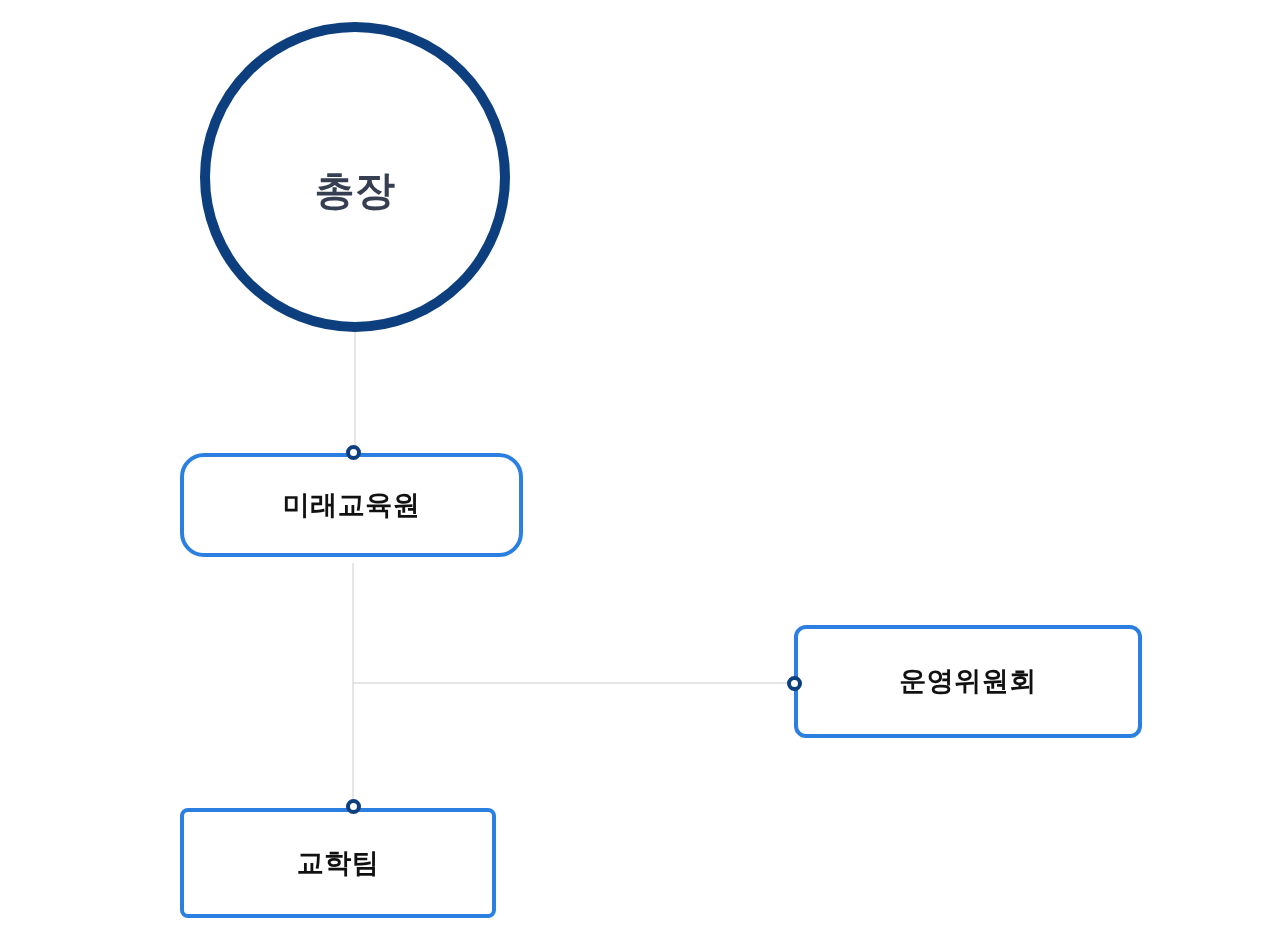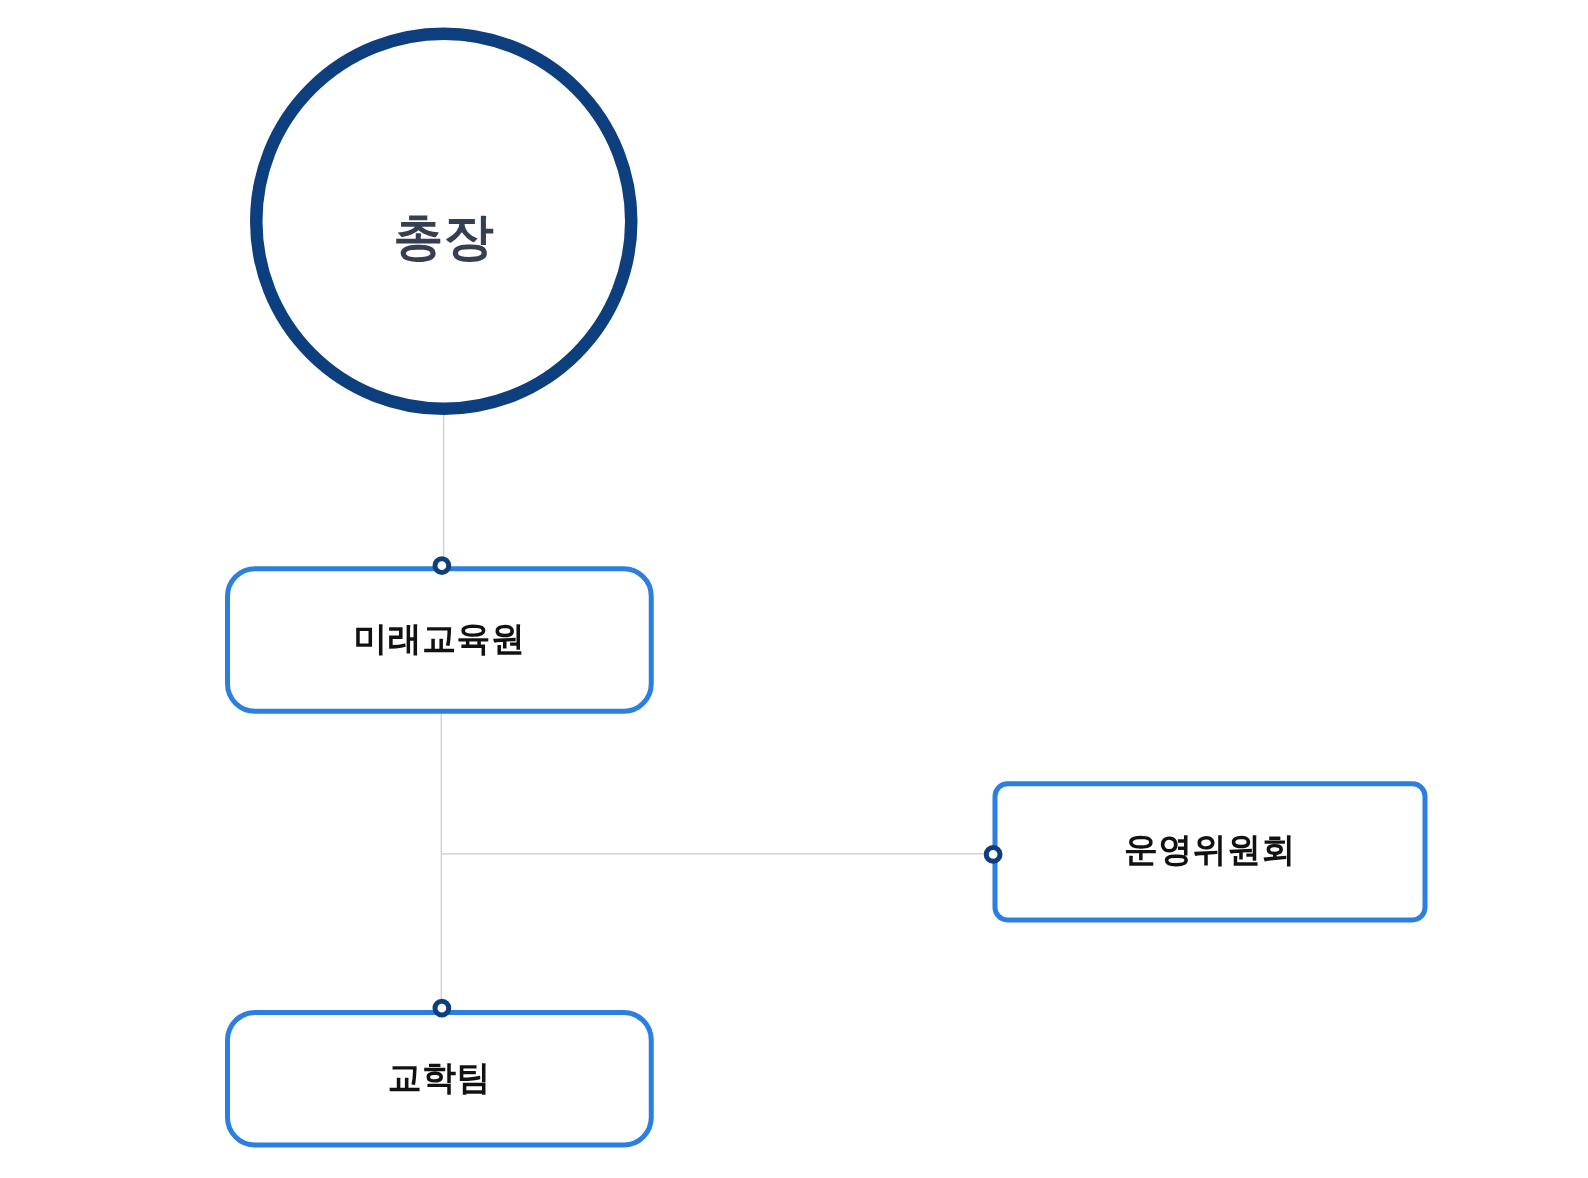--- a/index.html
+++ b/index.html
@@ -91,29 +91,29 @@
   <svg id="connector-layer" viewBox="0 0 1270 942" width="1270" height="942" xmlns="http://www.w3.org/2000/svg">
     <path id="edge-0" fill="none" stroke="#cccccc" stroke-width="1" d="M 355 332 L 355 452"></path>
     <path id="edge-1" fill="none" stroke="#cccccc" stroke-width="1" d="M 353 563 L 353 806"></path>
     <path id="edge-2" fill="none" stroke="#cccccc" stroke-width="1" d="M 353 683 L 794 683"></path>
   </svg>
 
   <div class="node node-circle" id="node-chongjang" style="left: 200px; top: 22px; width: 310px; height: 310px; border-width: 10px; border-color: rgb(13, 63, 127);">
     <span class="node-label label-root" style="font-size: 40px; color: rgb(54, 63, 82); margin-top: 26px;">총장</span>
   </div>
 
-  <div class="node node-box" id="node-mirae-gyoyugwon" style="left: 180px; top: 453px; width: 343px; height: 118px; border-width: 4px; border-color: rgb(42, 127, 224); border-radius: 24px;">
+  <div class="node node-box" id="node-mirae-gyoyugwon" style="left: 180px; top: 453px; width: 343px; height: 104px; border-width: 4px; border-color: rgb(42, 127, 224); border-radius: 24px;">
     <span class="node-label label-branch" style="font-size: 27px; color: rgb(17, 17, 17);">미래교육원</span>
   </div>
 
   <div class="node node-box" id="node-unyeong-wiwonhoe" style="left: 794px; top: 625px; width: 348px; height: 113px; border-width: 4px; border-color: rgb(42, 127, 224); border-radius: 12px;">
     <span class="node-label label-branch" style="font-size: 27px; color: rgb(17, 17, 17);">운영위원회</span>
   </div>
 
-  <div class="node node-box" id="node-gyohakteam" style="left: 180px; top: 808px; width: 343px; height: 110px; border-width: 4px; border-color: rgb(42, 127, 224); border-radius: 24px;">
+  <div class="node node-box" id="node-gyohakteam" style="left: 180px; top: 808px; width: 316px; height: 110px; border-width: 4px; border-color: rgb(42, 127, 224); border-radius: 8px;">
     <span class="node-label label-branch" style="font-size: 27px; color: rgb(17, 17, 17);">교학팀</span>
   </div>
 
   <div class="port" id="port-0" style="left: 345.5px; top: 444.5px; border-color: rgb(13, 63, 127); background: rgb(255, 255, 255);"></div>
   <div class="port" id="port-1" style="left: 345.5px; top: 798.5px; border-color: rgb(13, 63, 127); background: rgb(255, 255, 255);"></div>
   <div class="port" id="port-2" style="left: 786.5px; top: 675.5px; border-color: rgb(13, 63, 127); background: rgb(255, 255, 255);"></div>
 
 </div>
 
 </body></html>

